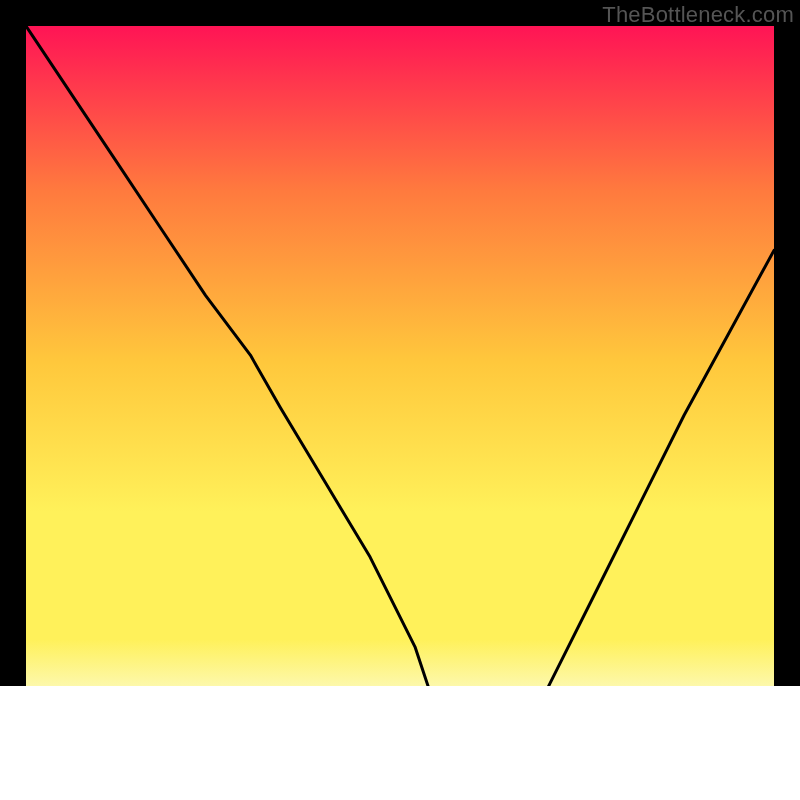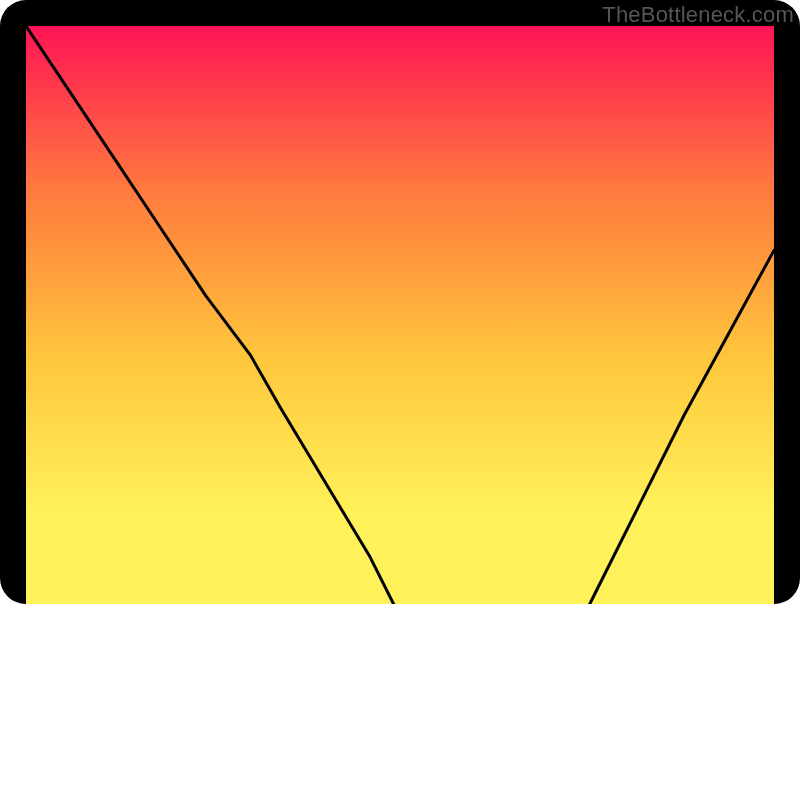--- a/index.html
+++ b/index.html
@@ -4,23 +4,22 @@
 <style>
   body {
     margin: 0;
     padding: 0;
     background: #fff;
     font-family: Arial, Helvetica, sans-serif;
   }
   .canvas {
     position: relative;
     width: 800px;
-    height: 604px;
+    height: 686px;
     background: #000;
-    border-radius: 26px;
   }
   .plot-area {
     position: absolute;
     left: 26px;   
     top: 26px;
     width: 748px; 
     height: 748px;
   }
   .watermark {
     position: absolute;

